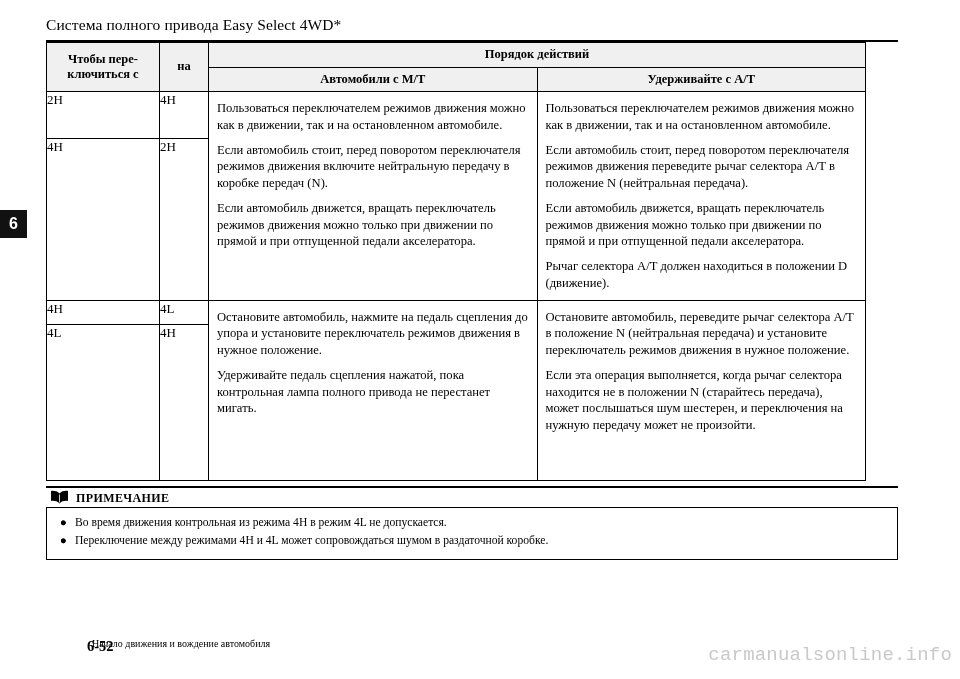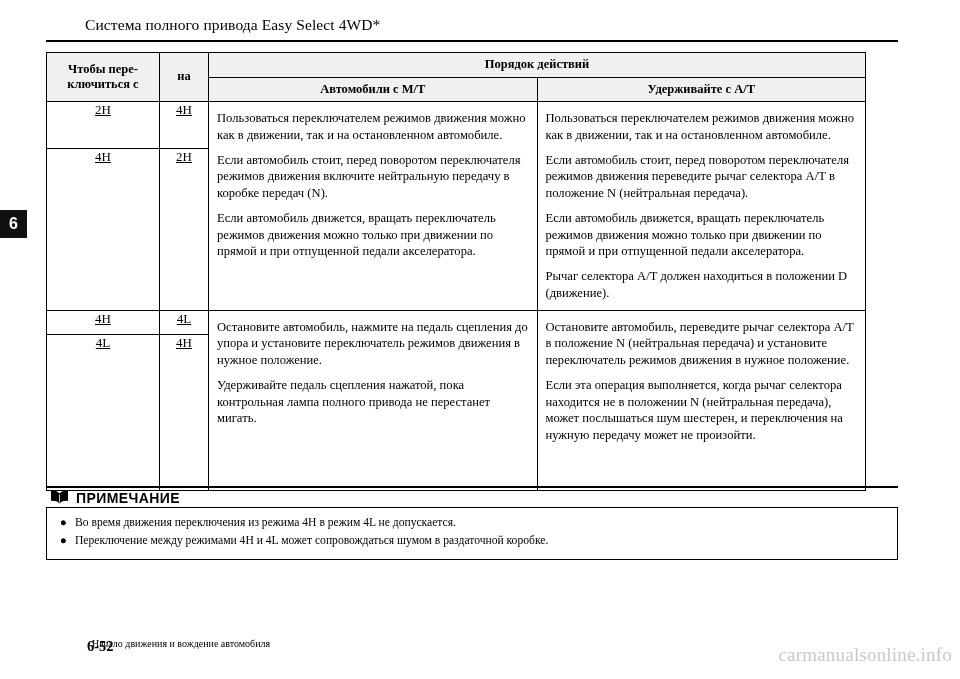--- a/index.html
+++ b/index.html
@@ -17,21 +17,20 @@
   }
 
   
   .page-title {
     position: absolute;
     left: 46px;
     top: 16px;
     font-size: 15.5px;
     letter-spacing: 0.1px;
     white-space: nowrap;
-    margin-left: 39px;
   }
   .title-rule {
     position: absolute;
     left: 46px;
     top: 40px;
     width: 852px;
     height: 2px;
     background: #000000;
   }
 
@@ -49,21 +48,21 @@
     font-size: 16px;
     display: flex;
     align-items: center;
     justify-content: center;
   }
 
   
   .proc-table {
     position: absolute;
     left: 46px;
-    top: 52px;
+    top: 42px;
     width: 820px;
     border-collapse: collapse;
     table-layout: fixed;
   }
   .proc-table td, .proc-table th {
     border: 1px solid #000000;
     padding: 0;
     vertical-align: top;
   }
   .proc-table thead th {
@@ -74,24 +73,23 @@
     line-height: 1.25;
     vertical-align: middle;
     padding: 4px 3px;
   }
   .th-from { width: 106px; }
   .th-to   { width: 42px; }
   .th-mt   { width: 342px; }
   .th-at   { width: 360px; }
 
   .cell-mode {
-    text-align: center;
+    text-align: left;
     vertical-align: middle;
     font-size: 13px;
-    text-decoration: underline;
   }
   .cell-text {
     font-size: 12.6px;
     line-height: 1.33;
     padding: 4px 7px 6px 7px;
     text-align: left;
   }
   .cell-text p {
     margin: 8px;
   }
@@ -117,23 +115,23 @@
     height: 22px;
     box-sizing: border-box;
   }
   .note-icon {
     width: 19px;
     height: 15px;
     flex: 0 0 auto;
     display: block;
   }
   .note-title {
-    font-family: Liberation Sans, sans-serif;
-    font-weight: bold;
-    font-size: 14px;
+    font-family: Liberation Serif, serif;
+    font-weight: bold;
+    font-size: 12px;
     letter-spacing: 0.4px;
     line-height: 1;
   }
   .note-body {
     border: 1px solid #000000;
     border-top: none;
     padding: 6px 10px 8px 10px;
     box-sizing: border-box;
   }
   .note-list {
@@ -170,21 +168,21 @@
   .footer-text {
     position: absolute;
     left: 92px;
     top: 638px;
     font-size: 10px;
   }
   .watermark {
     position: absolute;
     right: 8px;
     top: 644px;
-    font-family: Liberation Serif, serif;
+    font-family: Liberation Mono, monospace;
     font-size: 19px;
     color: #c9c9c9;
     letter-spacing: 0.2px;
   }
 </style>
 </head>
 <body>
 
 <div class="page-title">Система полного привода Easy Select 4WD*</div>
 <div class="title-rule"></div>
@@ -228,21 +226,21 @@
     </tr>
     <tr class="row-h-3">
       <td class="cell-mode">4H</td>
       <td class="cell-mode">4L</td>
       <td class="cell-text" rowspan="2">
         <p>Остановите автомобиль, нажмите на педаль сцепления до упора и установите переключатель режимов движения в нужное положение.</p>
         <p>Удерживайте педаль сцепления нажатой, пока контрольная лампа полного привода не перестанет мигать.</p>
       </td>
       <td class="cell-text" rowspan="2">
         <p>Остановите автомобиль, переведите рычаг селектора А/Т в положение N (нейтральная передача) и установите переключатель режимов движения в нужное положение.</p>
-        <p>Если эта операция выполняется, когда рычаг селектора находится не в положении N (нейтральная передача), может послышаться шум шестерен, и переключения на нужную передачу может не произойти.</p>
+        <p>Если эта операция выполняется, когда рычаг селектора находится не в положении N (старайтесь передача), может послышаться шум шестерен, и переключения на нужную передачу может не произойти.</p>
       </td>
     </tr>
     <tr class="row-h-4">
       <td class="cell-mode">4L</td>
       <td class="cell-mode">4H</td>
     </tr>
   </tbody>
 </table>
 
 <div class="note-wrap">
@@ -253,21 +251,21 @@
     </svg>
     <span class="note-title">ПРИМЕЧАНИЕ</span>
   </div>
   <div class="note-body">
     <ul class="note-list">
       <li class="note-item">
         <span class="note-bullet">●</span>
       </li>
       <li class="note-item">
         <span class="note-bullet">●</span>
-        <span>Во время движения переключения из режима 4H в режим 4L не допускается.</span>
+        <span>Во время движения контрольная из режима 4H в режим 4L не допускается.</span>
       </li>
       <li class="note-item">
         <span class="note-bullet">●</span>
       </li>
       <li class="note-item">
         <span class="note-bullet">●</span>
         <span>Переключение между режимами 4H и 4L может сопровождаться шумом в раздаточной коробке.</span>
       </li>
     </ul>
   </div>

